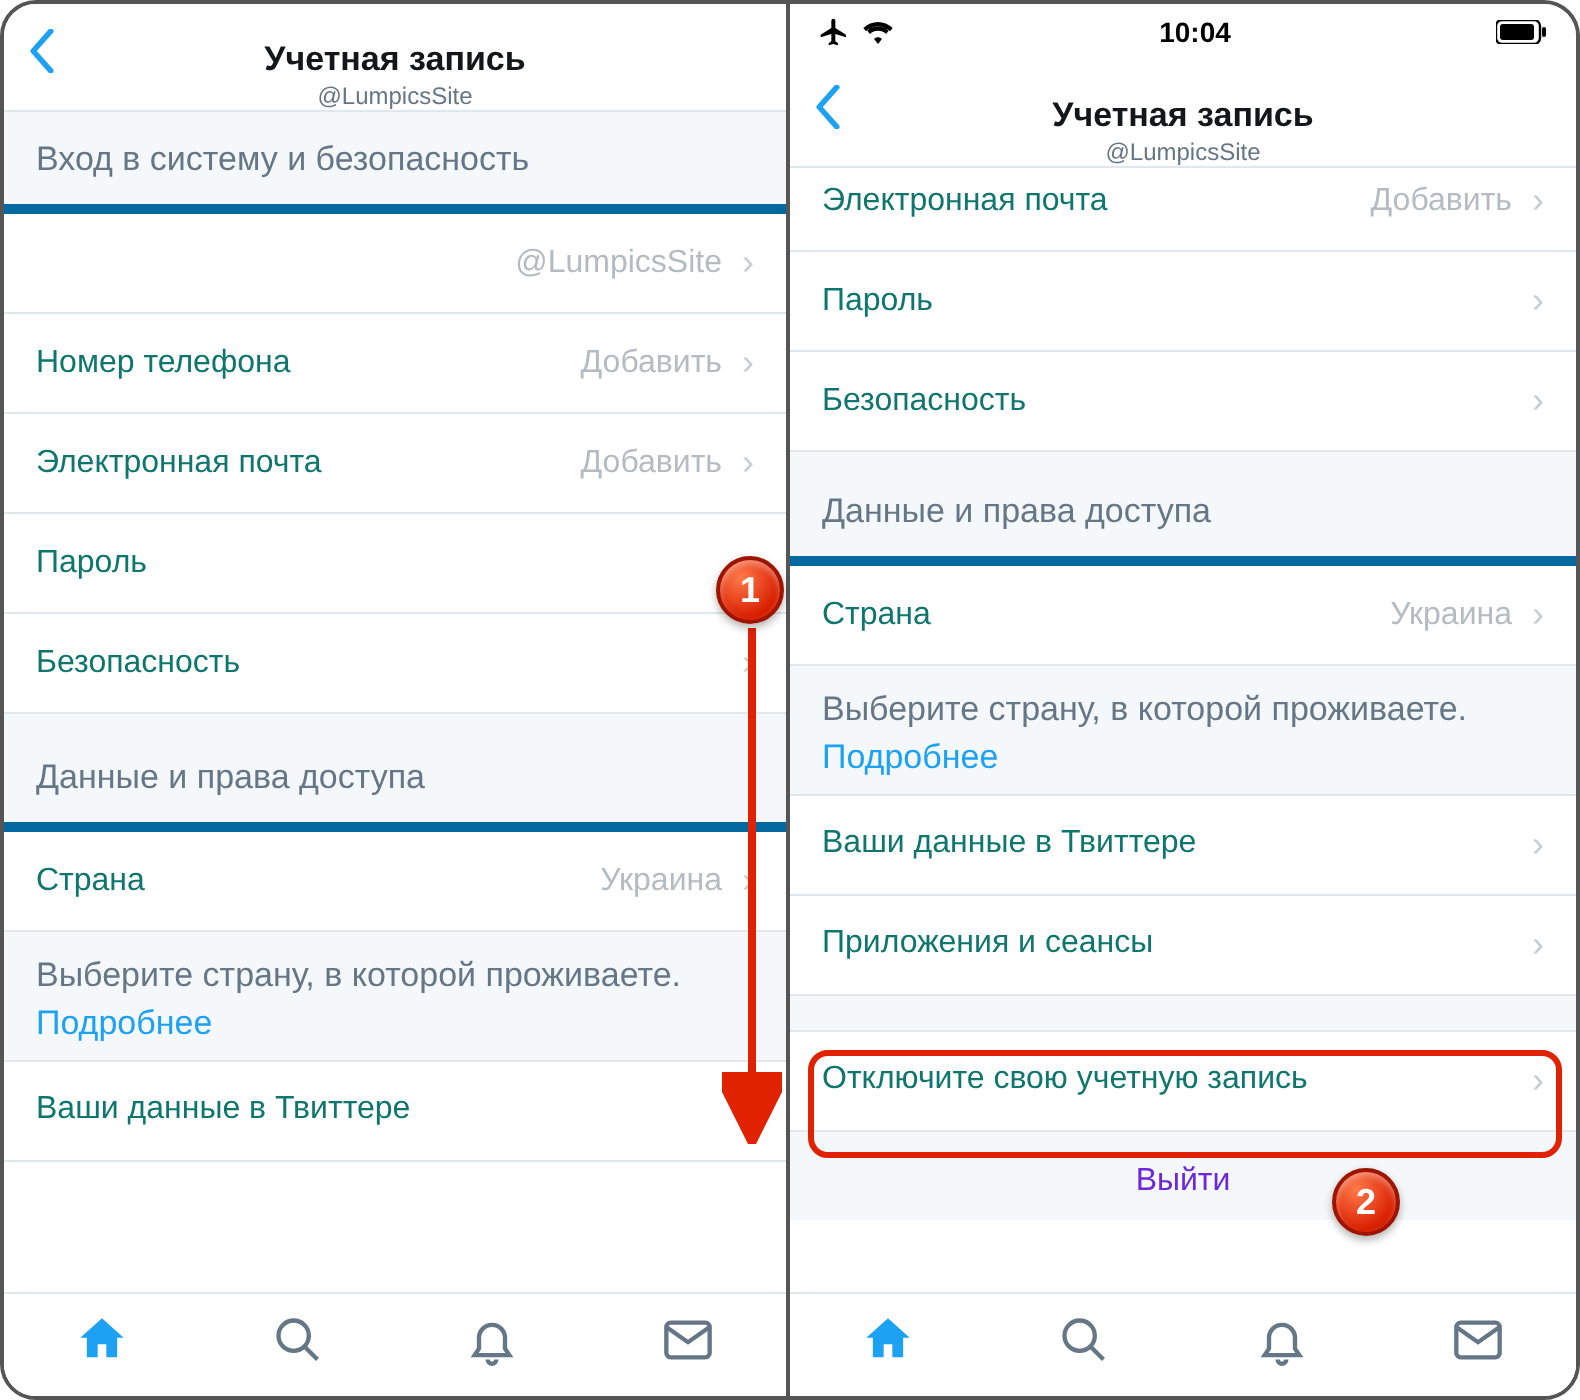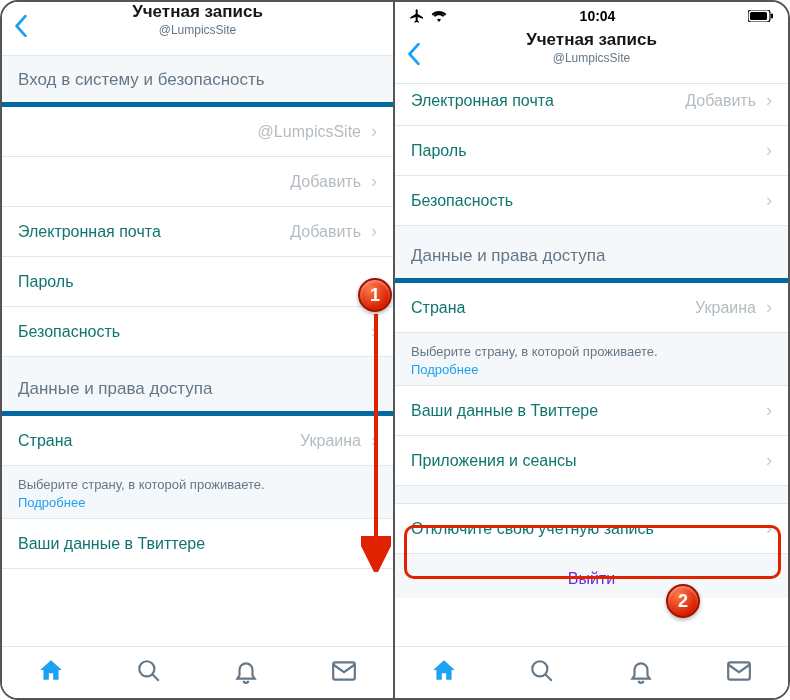--- a/index.html
+++ b/index.html
@@ -31,21 +31,21 @@
     padding: 0 14px;
     font-size: 14px;
     font-weight: 600;
     color: #000;
   }
   .sb-left, .sb-right { display: flex; align-items: center; gap: 6px; }
   .sb-icon { display: inline-flex; }
   .navbar {
     height: 54px;
     display: flex;
-    align-items: flex-start;
+    align-items: flex-end;
     justify-content: center;
     position: relative;
     border-bottom: 1px solid #e1e8ed;
   }
   .nav-back {
     position: absolute;
     left: 12px;
     top: 50%;
     transform: translateY(-50%);
     color: #1da1f2;
@@ -76,21 +76,21 @@
     border-bottom: 1px solid #e1e8ed;
     background: #fff;
     min-height: 50px;
   }
   .row-label { flex: 0 0 auto; font-size: 16px; color: #0f766e; }
   .row-spacer { flex: 1; }
   .row-value { font-size: 16px; color: #b4bcc2; margin-right: 4px; text-align: right; }
   .chev { color: #c6cdd2; font-size: 18px; width: 18px; text-align: center; }
   .footer-text {
     padding: 10px 16px 6px 16px;
-    font-size: 13px;
+    font-size: 17px;
     color: #657786;
     background: #f5f8fa;
     line-height: 1.4;
   }
   .footer-link { color: #1da1f2; }
   .trunc-top { border-bottom: 1px solid #e1e8ed; }
   .gap-section { background: #f5f8fa; height: 18px; border-bottom: 1px solid #e1e8ed; }
   .logout {
     text-align: center;
     color: #6d28d9;
@@ -152,20 +152,21 @@
 
     <div class="content">
       <div class="section-header">Вход в систему и безопасность</div>
 
       <div class="row">
         <span class="row-spacer"></span>
         <span class="row-value">@LumpicsSite</span>
         <span class="chev">›</span>
       </div>
       <div class="row">
+        <span class="row-label">Номер телефона</span>
         <span class="row-spacer"></span>
         <span class="row-value">Добавить</span>
         <span class="chev">›</span>
       </div>
       <div class="row">
         <span class="row-label">Электронная почта</span>
         <span class="row-spacer"></span>
         <span class="row-value">Добавить</span>
         <span class="chev">›</span>
       </div>

